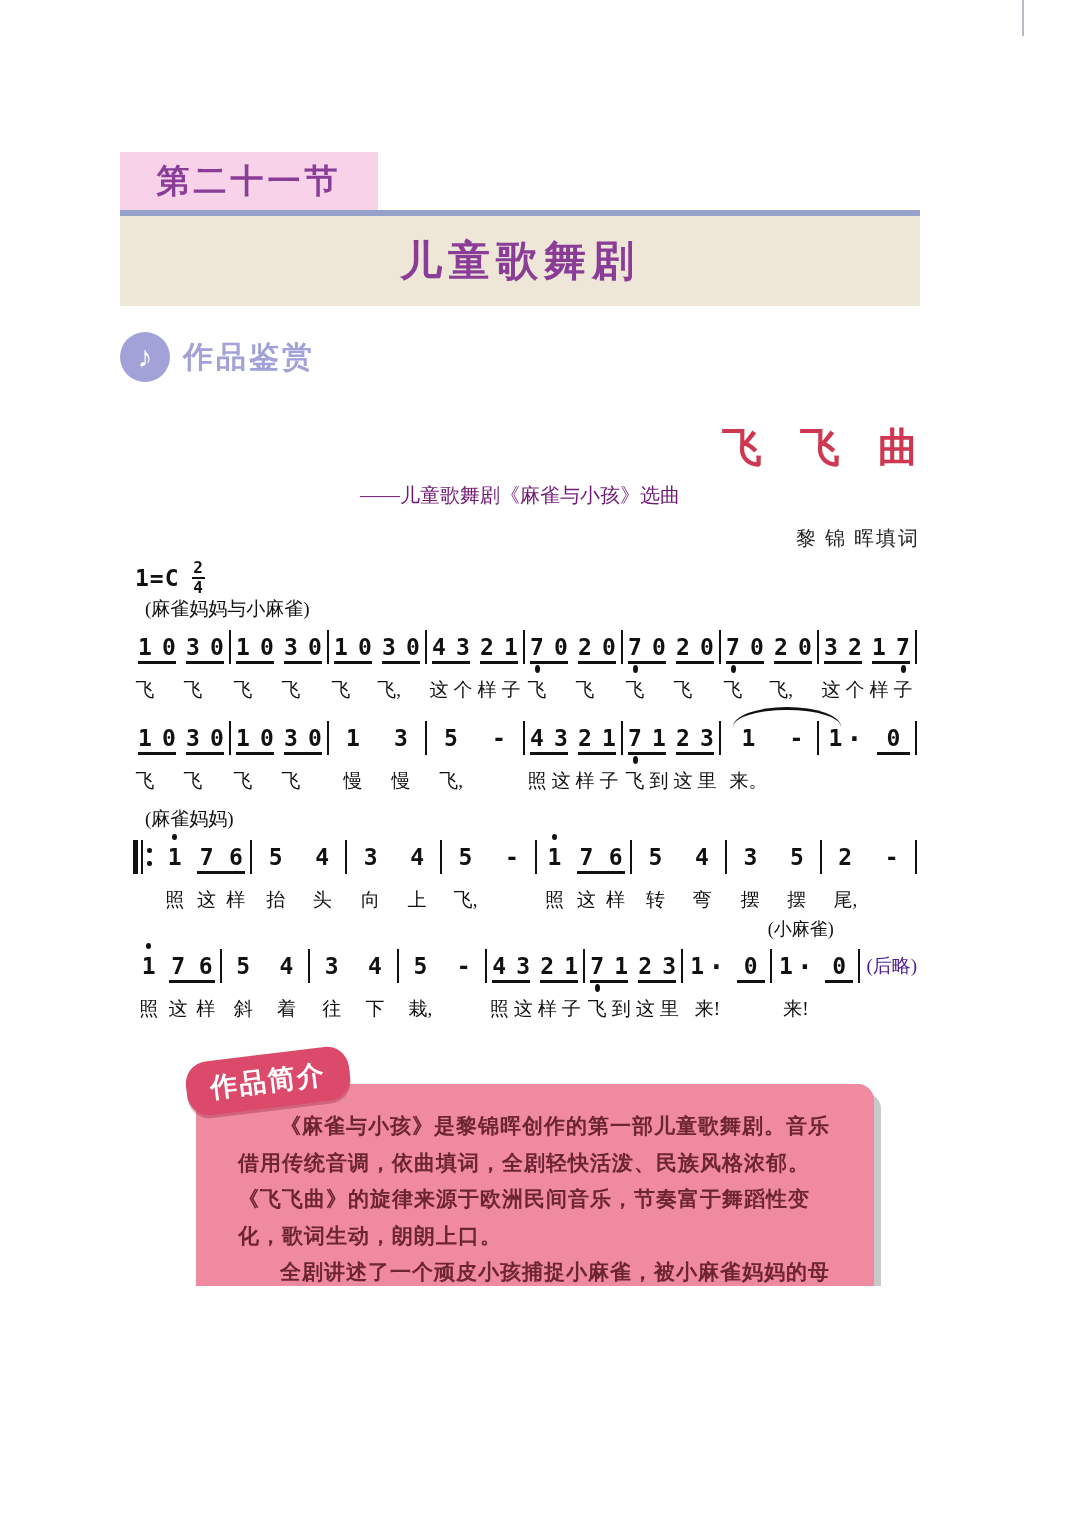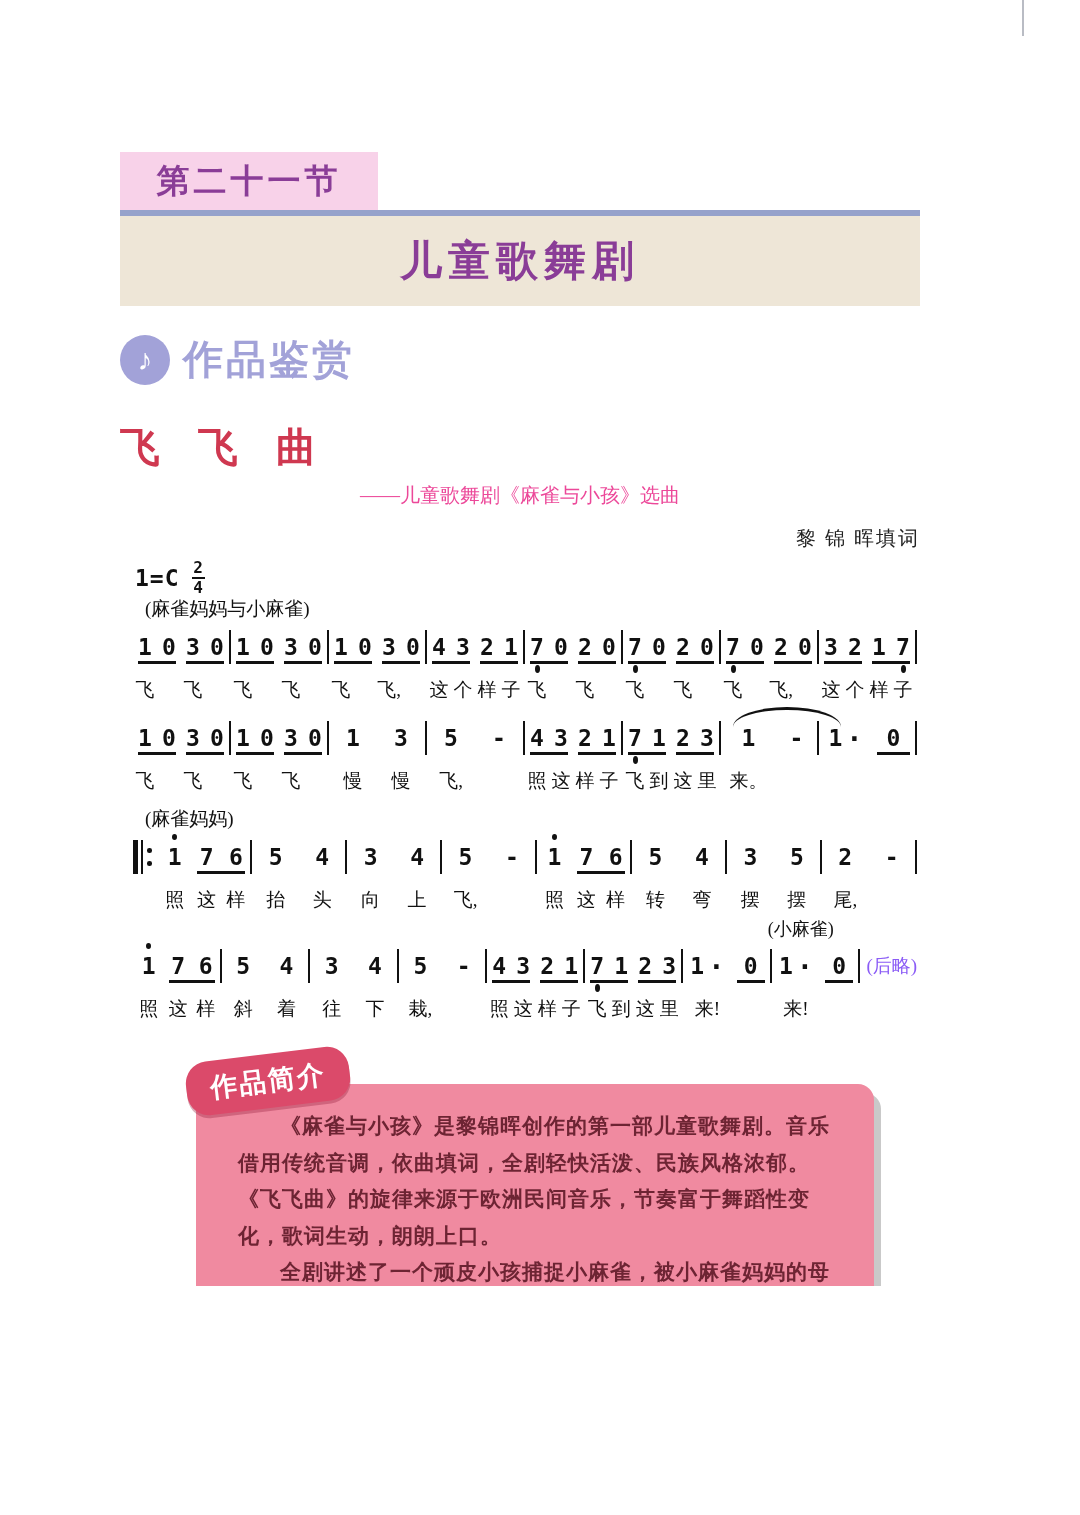--- a/index.html
+++ b/index.html
@@ -11,28 +11,28 @@
     background:#f8d2e9;display:flex;align-items:center;justify-content:center;
     font-size:33px;font-weight:bold;color:#8a3d97;letter-spacing:4px;}
   .header-rule{position:absolute;left:120px;top:210px;width:800px;height:6px;background:#96a2cb;}
   .chapter-band{position:absolute;left:120px;top:216px;width:800px;height:90px;background:#eee6d7;
     display:flex;align-items:center;justify-content:center;
     font-size:42px;font-weight:bold;color:#8a3d97;letter-spacing:6px;}
 
   .appreciation{position:absolute;left:120px;top:332px;display:flex;align-items:center;gap:13px;}
   .app-icon{width:50px;height:50px;border-radius:50%;background:#a2a2d8;color:#ffffff;
     display:flex;align-items:center;justify-content:center;font-size:30px;font-weight:bold;}
-  .app-label{font-size:40px;font-weight:bold;color:#a2a2d8;letter-spacing:3px;}
+  .app-label{font-size:30px;font-weight:bold;color:#a2a2d8;letter-spacing:3px;}
 
   
-  .song-title{position:absolute;left:120px;top:420px;width:800px;text-align:left;
+  .song-title{position:absolute;left:132px;top:420px;width:800px;text-align:right;
     font-size:40px;font-weight:bold;color:#cf3850;letter-spacing:14px;
     font-family:"Liberation Serif",serif;}
   .song-subtitle{position:absolute;left:120px;top:482px;width:800px;text-align:center;
-    font-size:20px;color:#ec4899;font-family:"Liberation Serif",serif;}
+    font-size:20px;color:#701a75;font-family:"Liberation Serif",serif;}
   .credits{position:absolute;left:120px;top:524px;width:800px;text-align:right;
     font-size:20px;color:#222222;line-height:1.45;letter-spacing:2px;
     font-family:"Liberation Serif",serif;}
 
   
   .key-row{position:absolute;left:135px;top:560px;display:flex;align-items:center;gap:12px;
     font-family:"DejaVu Sans Mono",monospace;font-weight:bold;color:#111;}
   .key-sig{font-size:23px;letter-spacing:1px;}
   .time-sig{display:flex;flex-direction:column;align-items:center;font-size:16px;line-height:1;}
   .time-sig .tline{width:13px;height:1.5px;background:#111;margin:1px 0;}
@@ -57,21 +57,21 @@
   .barline{flex:none;width:2px;height:34px;background:#111;margin-top:6px;}
   .repeat{flex:none;display:flex;margin:6px 6px 0 0;height:34px;gap:3px;}
   .repeat .thick{width:5px;background:#111;}
   .repeat .thin{width:2px;background:#111;}
   .repeat .rdots{display:flex;flex-direction:column;justify-content:space-evenly;margin-left:1px;}
   .repeat .rdots span{width:4.5px;height:4.5px;border-radius:50%;background:#111;}
   .bar.tie::before{content:"";position:absolute;left:12px;top:-8px;width:112%;height:17px;
     border-top:3px solid #111;border-radius:50% 50% 0 0 / 100% 100% 0 0;}
   .above-label{position:absolute;top:-26px;left:-4px;font-size:18px;color:#111;white-space:nowrap;
     font-family:"Liberation Serif",serif;}
-  .suffix{flex:none;font-size:19px;color:#8b5cf6;margin:10px 0 0 6px;white-space:nowrap;
+  .suffix{flex:none;font-size:19px;color:#4c1d95;margin:10px 0 0 6px;white-space:nowrap;
     font-family:"Liberation Serif",serif;}
   .line-4{margin-top:30px;}
 
   
   .intro-box{position:absolute;left:196px;top:1084px;width:678px;height:238px;
     background:#f08aa0;border-radius:16px;box-shadow:7px 9px 0 #c9c9c9;}
   .intro-box::after{content:"";position:absolute;left:0;bottom:-6px;
     border-left:26px solid transparent;border-top:16px solid #dd7c92;transform:rotate(8deg);}
   .intro-tag{position:absolute;top:-30px;left:-10px;background:#db4a6a;color:#ffffff;
     font-size:27px;font-weight:bold;letter-spacing:2px;padding:9px 24px;border-radius:22px;

